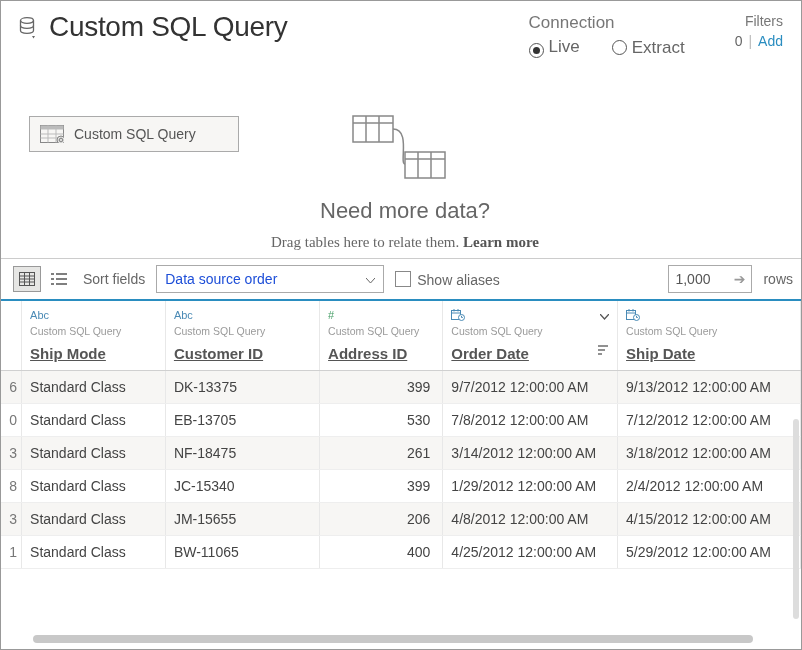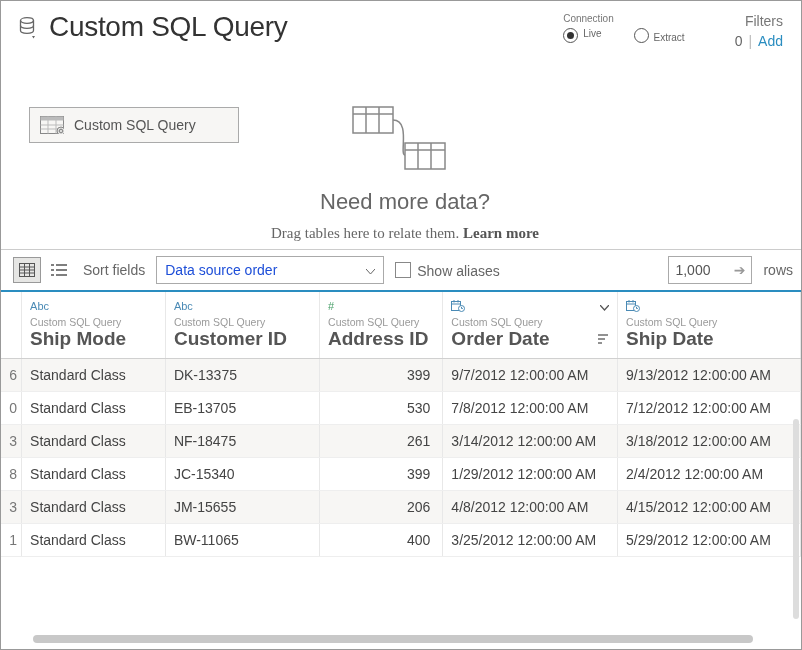--- a/index.html
+++ b/index.html
@@ -18,21 +18,21 @@
   .hdr {
     display: flex;
     align-items: flex-start;
     padding: 10px 18px 0 18px;
   }
   .title-wrap { display: flex; align-items: center; gap: 10px; }
   .db-icon { width: 20px; height: 20px; color: #666; }
   .db-icon svg { display: block; }
   .title { font-size: 28px; font-weight: 400; color: #333; letter-spacing: -0.3px; }
   .hdr-spacer { flex: 1 1 auto; }
-  .conn-block { font-size: 10px; color: #666; margin-right: 50px; margin-top: 2px; }
+  .conn-block { font-size: 17px; color: #666; margin-right: 50px; margin-top: 2px; }
   .conn-label { color: #777; }
   .radio-row { display: flex; gap: 32px; margin-top: 4px; align-items: center; }
   .radio { width: 13px; height: 13px; border-radius: 50%; border: 1px solid #555; display: inline-flex; align-items: center; justify-content: center; margin-right: 5px; vertical-align: -2px; }
   .radio.sel::after { content: ""; width: 7px; height: 7px; border-radius: 50%; background: #333; }
   .filters-block { font-size: 14px; text-align: right; margin-top: 2px; }
   .filters-block .lbl { color: #777; }
   .filters-block .row2 { margin-top: 4px; }
   .filters-block .cnt { color: #666; margin-right: 6px; }
   .filters-block .sep { color: #bbb; margin-right: 6px; }
   .filters-block .add { color: #2a8dc0; cursor: pointer; }
@@ -116,21 +116,21 @@
   .col-cust  { width: 150px; }
   .col-addr  { width: 120px; }
   .col-order { width: 170px; }
   .col-shipd { width: 178px; }
   .type-row { display: flex; align-items: center; justify-content: space-between; height: 16px; }
   .type-ico { font-size: 11px; color: #4a8ab5; }
   .type-ico.num { color: #4aa06a; }
   .type-ico.date { color: #4a8ab5; }
   .type-ico svg { display:block; }
   .src-lbl { font-size: 10.5px; color: #9a9a9a; margin-top: 2px; }
-  .col-name { font-size: 19px; font-weight: 700; color: #555; margin-top: 0px; }
+  .col-name { font-size: 15px; font-weight: 700; color: #555; margin-top: 8px; text-decoration: underline; }
   .hdr-sort { color:#666; }
   .hdr-sort svg{display:block;}
   .caret { color:#666; }
   .grid tbody td {
     padding: 8px 8px;
     border-bottom: 1px solid #eee;
     color: #444;
     white-space: nowrap;
     overflow: hidden;
     text-overflow: clip;
@@ -390,21 +390,21 @@
           <td>JM-15655</td>
           <td class="num">206</td>
           <td>4/8/2012 12:00:00 AM</td>
           <td>4/15/2012 12:00:00 AM</td>
         </tr>
         <tr>
           <td class="rownum">1</td>
           <td>Standard Class</td>
           <td>BW-11065</td>
           <td class="num">400</td>
-          <td>3/25/2012 12:00:00 AM</td>
+          <td>4/25/2012 12:00:00 AM</td>
           <td>5/29/2012 12:00:00 AM</td>
         </tr>
       </tbody>
 </table>
 </div>
 
 <div class="vscroll"></div>
 <div class="hscroll"></div>
 
 </body></html>

